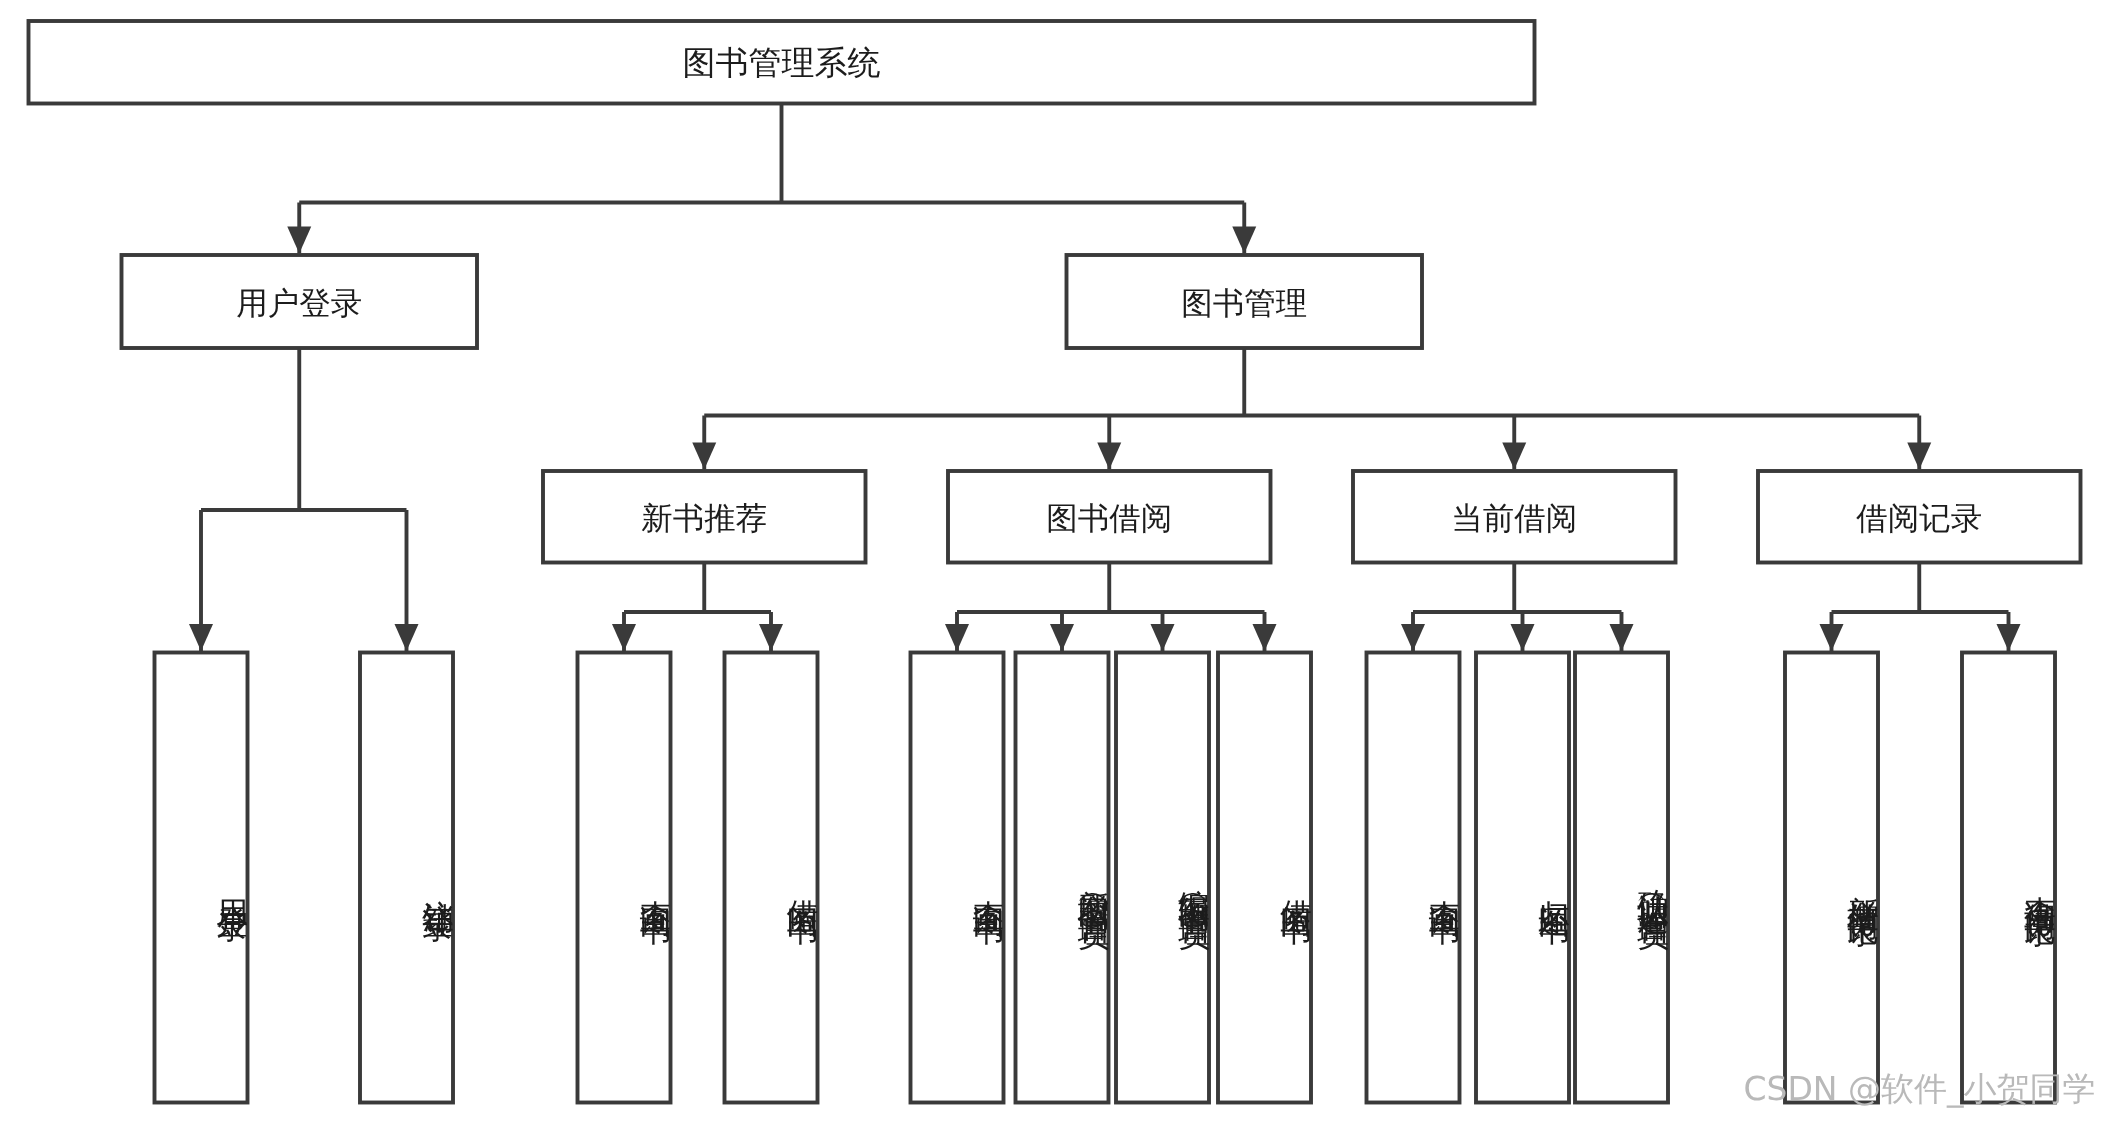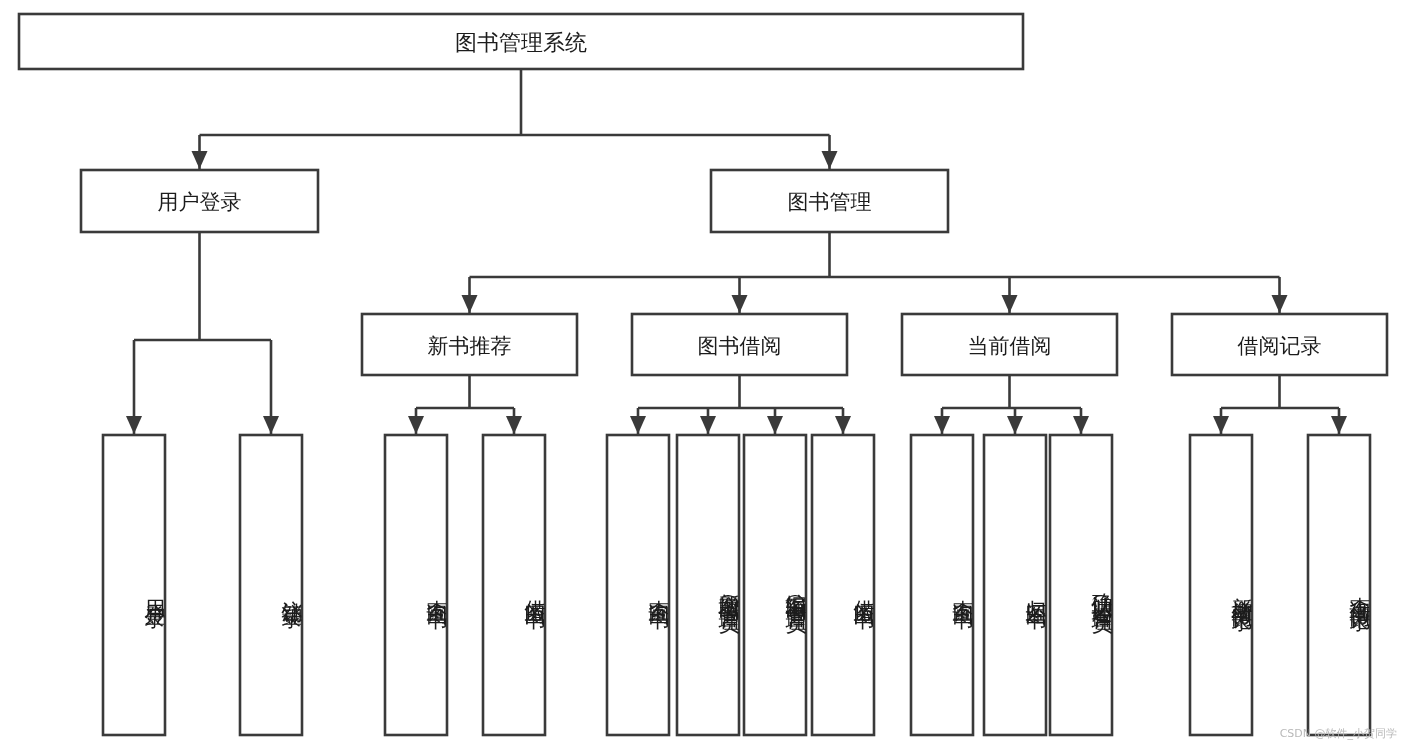--- a/index.html
+++ b/index.html
@@ -69,21 +69,21 @@
     display: flex;
     align-items: flex-start;
     justify-content: center;
     pointer-events: none;
   }
   .watermark {
     position: absolute;
     right: 8px;
     bottom: 6px;
     font-family: "DejaVu Sans", "Liberation Sans", sans-serif;
-    font-size: 11px;
+    font-size: 22px;
     color: #b9b9b9;
     white-space: nowrap;
   }
 </style>
 </head>
 <body>
 
 <div id="diagram-root">
   <svg class="flow" viewBox="0 0 1405 747" xmlns="http://www.w3.org/2000/svg">
     <g id="connectors">

